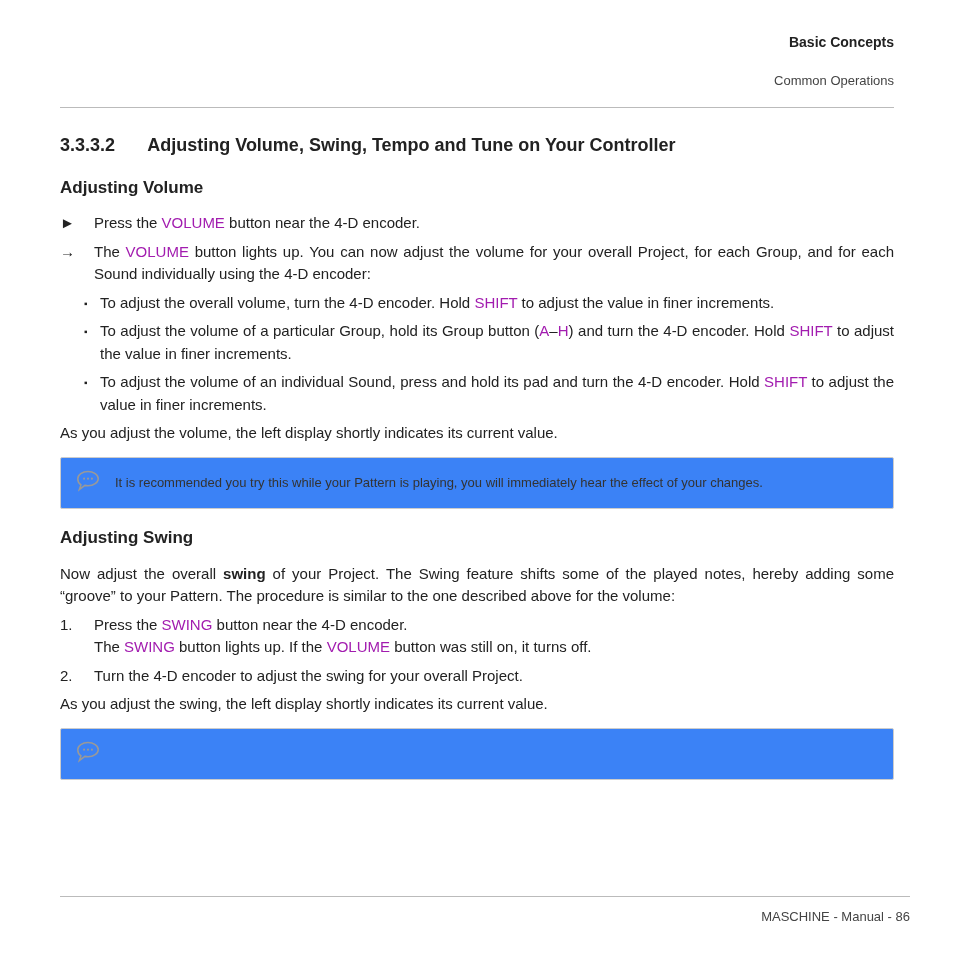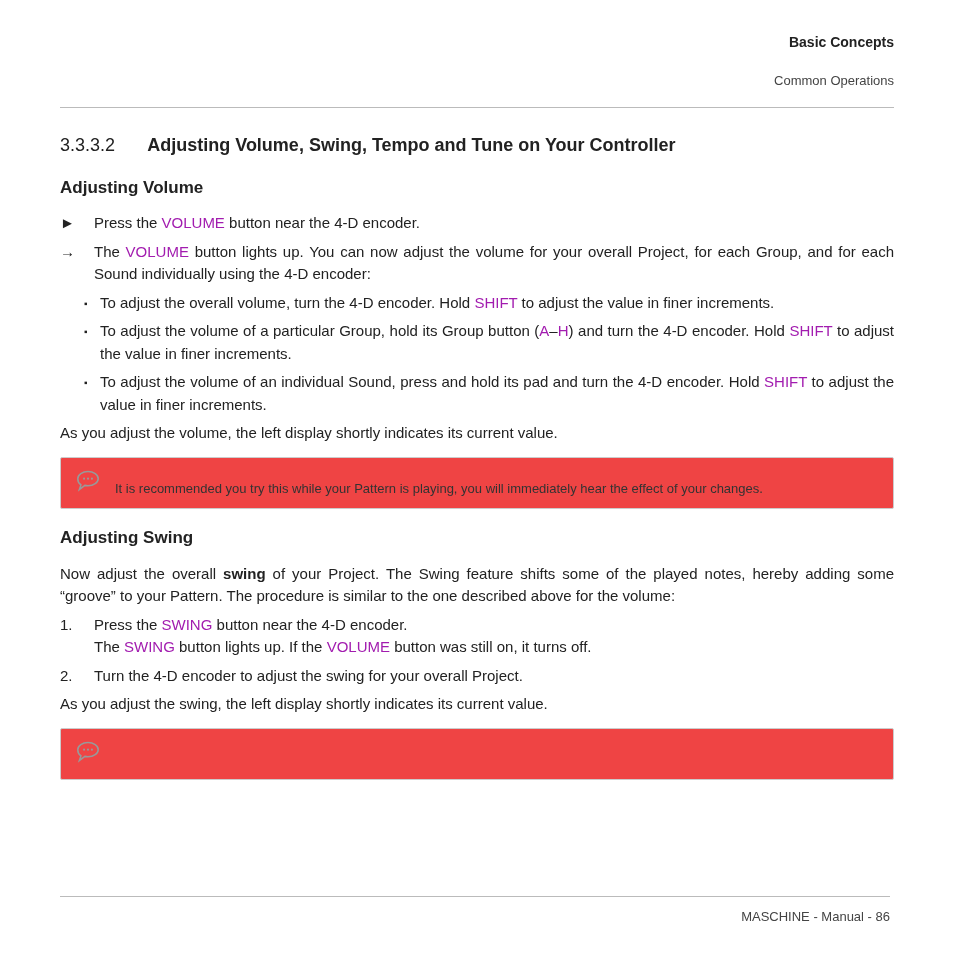--- a/index.html
+++ b/index.html
@@ -2,43 +2,43 @@
 <html><head>
 <meta charset="utf-8">
 <style>
 html,body{margin:0;padding:0;background:#fff;color:#222;font-family:"Helvetica Neue",Helvetica,Arial,sans-serif;font-size:15px;line-height:1.5}
 .page{width:954px;height:954px;box-sizing:border-box;padding:32px 60px 30px 60px;position:relative}
 .header{text-align:right;padding-bottom:10px}
 .header .h1{font-weight:700;font-size:14px}
 .header .h2{font-size:13px;color:#444;margin-top:18px}
 hr.rule{border:none;border-top:1px solid #bbb;margin:6px 0 24px 0}
 hr.botrule{border:none;border-top:1px solid #bbb;margin:0}
-.sec-num{font-weight:400;font-family:"Arial Narrow","Helvetica Neue Condensed","Helvetica Neue",Arial,sans-serif;font-stretch:condensed;font-size:18px;display:inline-block;margin-right:28px}
+.sec-num{font-weight:700;font-family:"Arial Narrow","Helvetica Neue Condensed","Helvetica Neue",Arial,sans-serif;font-stretch:condensed;font-size:18px;display:inline-block;margin-right:28px}
 .sec-title{font-weight:700;font-family:"Arial Narrow","Helvetica Neue Condensed","Helvetica Neue",Arial,sans-serif;font-stretch:condensed;font-size:18px;display:inline}
 h3.sub{font-weight:700;font-family:"Arial Narrow","Helvetica Neue Condensed","Helvetica Neue",Arial,sans-serif;font-stretch:condensed;font-size:17px;margin:16px 0 12px 0}
 .row{display:flex;margin:6px 0}
 .row .mk{flex:0 0 34px}
 .row .tx{flex:1;text-align:justify}
 .rowi{display:flex;margin:4px 0}
 .rowi .mk{flex:0 0 34px}
 .rowi .tx{flex:1}
 .bul{display:flex;margin:6px 0 6px 24px}
 .bul .mk{flex:0 0 16px;font-size:10px;padding-top:4px}
 .bul .tx{flex:1;text-align:justify}
 .ol{display:flex;margin:6px 0}
 .ol .mk{flex:0 0 34px}
 .ol .tx{flex:1}
 .kw{color:#a21caf}
 .bold{font-weight:700}
-.note{border:1px solid #ccc;background:#ef4444;border-radius:2px;padding:10px 14px;margin:12px 0;display:flex;align-items:flex-end;gap:14px}
+.note{border:1px solid #ccc;background:#3b82f6;border-radius:2px;padding:10px 14px;margin:12px 0;display:flex;align-items:center;gap:14px}
 .note .ic{flex:0 0 26px;color:#888;padding-top:2px}
 .note .ic svg{width:26px;height:22px}
 .note .tx{flex:1;font-size:13px;text-align:justify;color:#333}
 p.body{margin:6px 0;text-align:justify}
-.footer{position:absolute;bottom:28px;left:60px;right:64px}
+.footer{position:absolute;bottom:28px;left:60px;right:44px}
 .footer .ftext{text-align:right;font-size:13px;color:#444;margin-top:10px}
 </style>
 </head>
 <body>
 <div class="page">
 
 <div class="header">
   <div class="h1">Basic Concepts</div>
   <div class="h2">Common Operations</div>
 </div>

